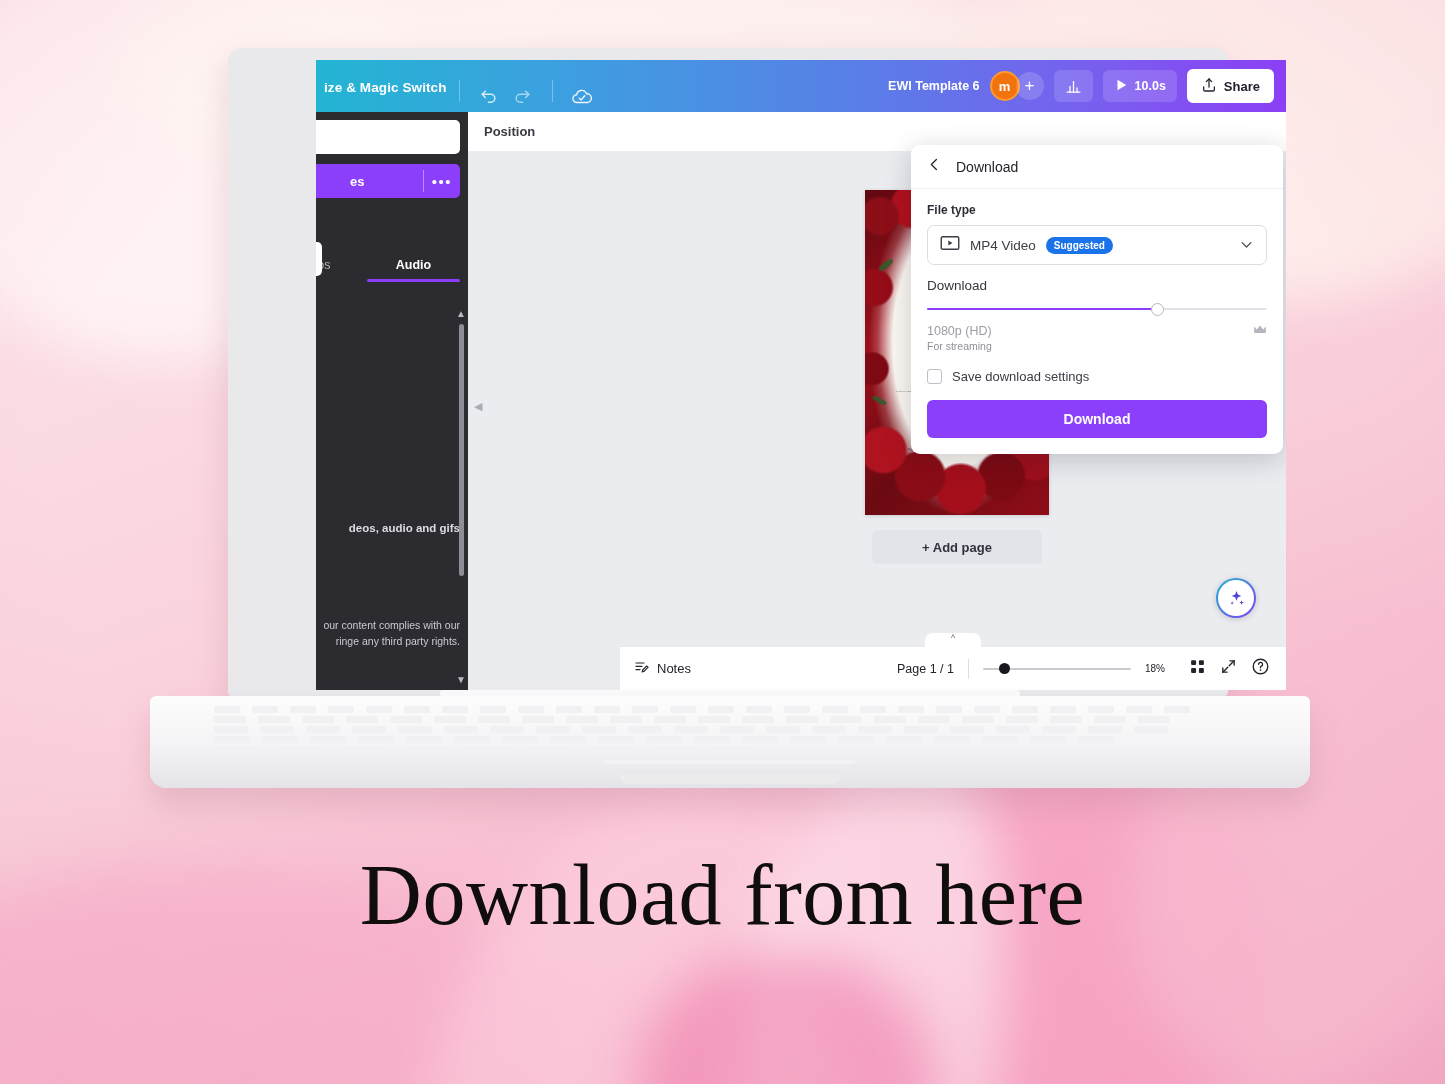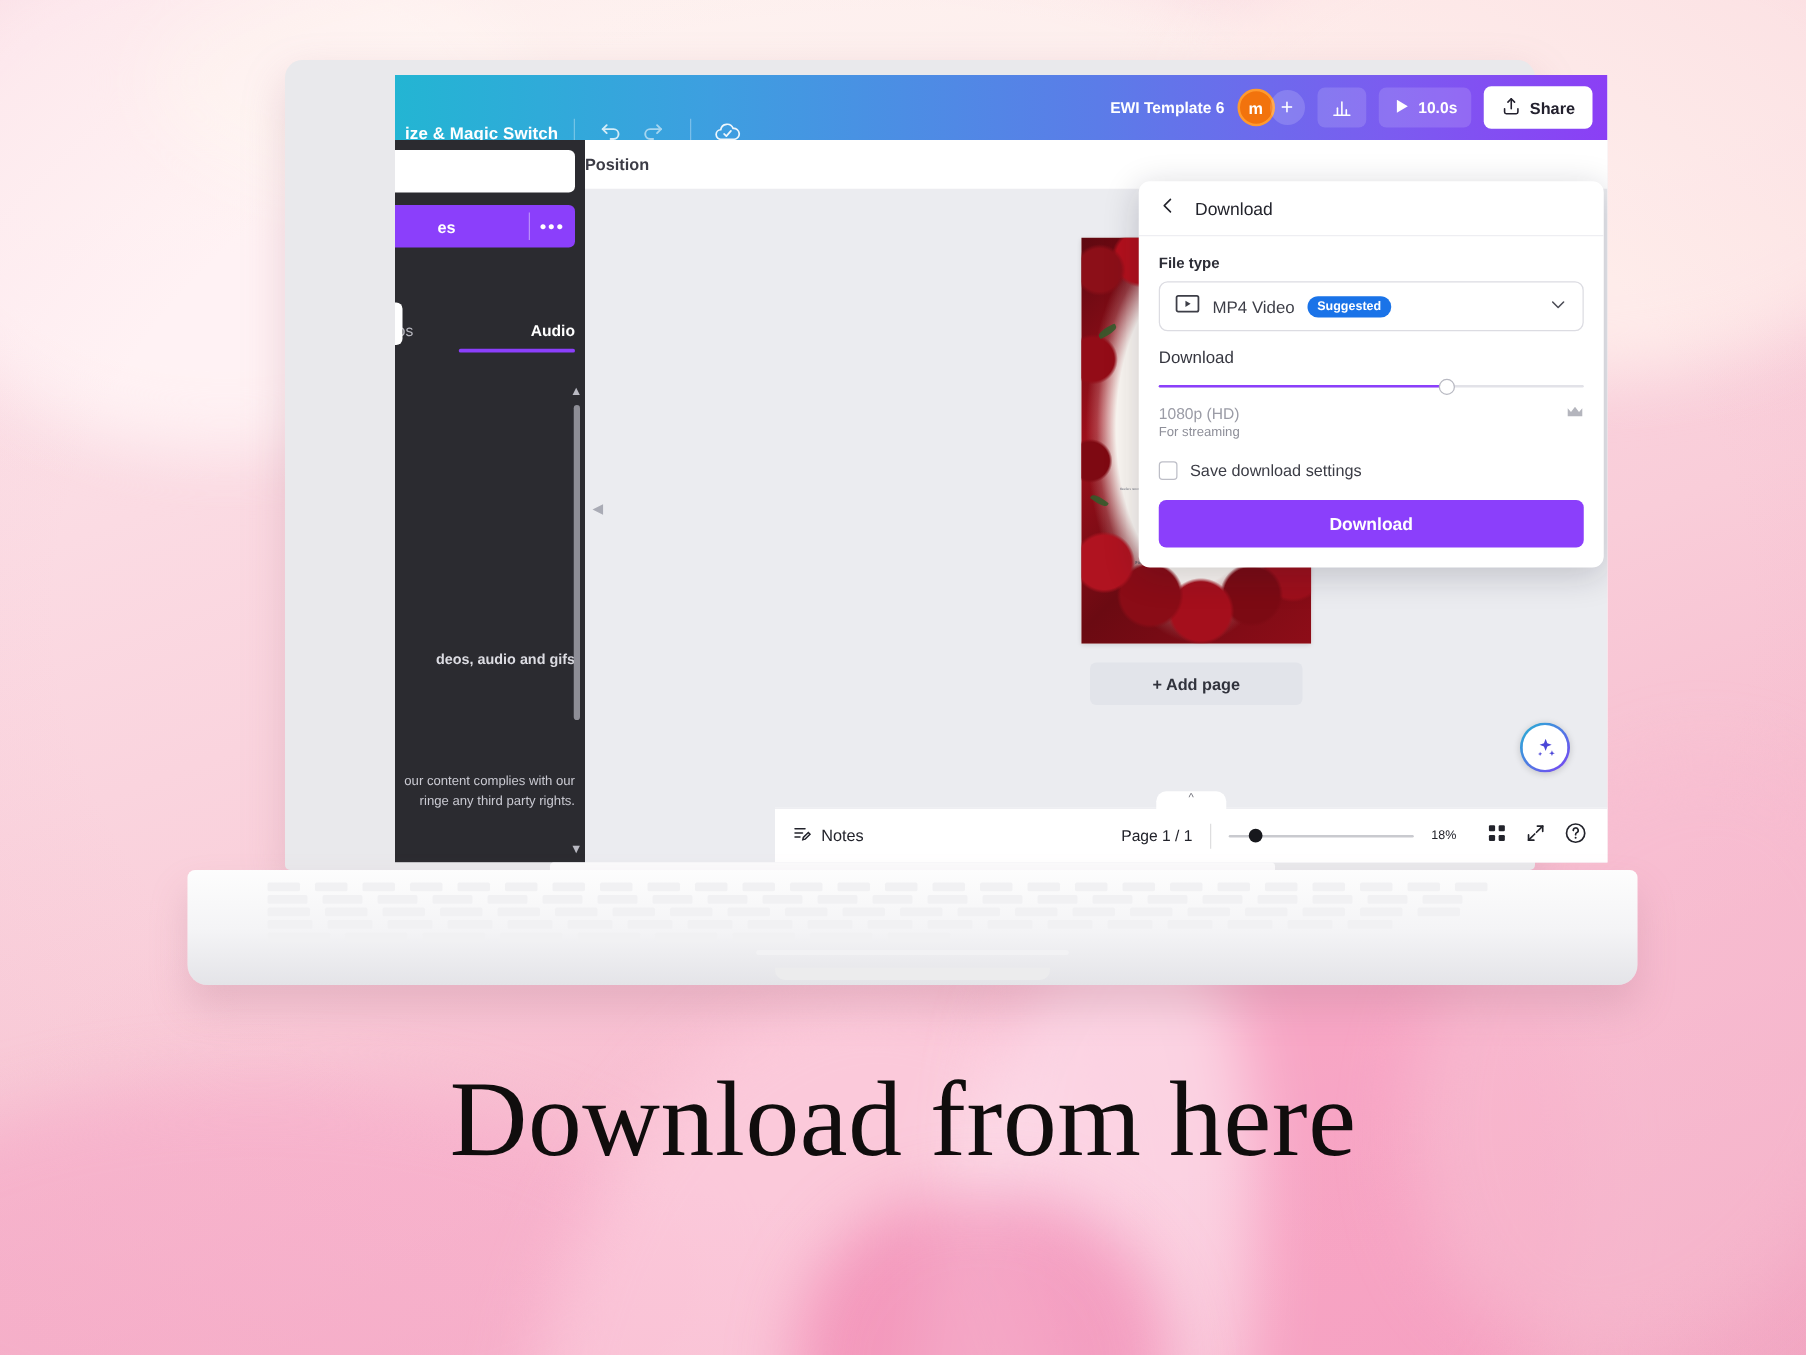--- a/index.html
+++ b/index.html
@@ -68,21 +68,21 @@
     position: absolute; left: 455px; top: 712px; width: 250px; height: 4px;
     background: #f2f2f4; border-radius: 2px;
   }
 
   
   .topbar {
     position: absolute; left: 0; top: 0; width: 100%; height: 52px;
     background: linear-gradient(90deg, #23b5d3 0%, #3d9fe0 26%, #5b7ce8 58%, #7b5cf0 82%, #8b3ff5 100%);
     display: flex; align-items: center; color: #fff;
   }
-  .tb-left { display: flex; align-items: center; height: 100%; margin-top: 40px; }
+  .tb-left { display: flex; align-items: flex-start; height: 100%; margin-top: 40px; }
   .tb-title {
     font-size: 13.5px; font-weight: bold; color: #fff; padding-left: 8px;
     white-space: nowrap; letter-spacing: .1px;
   }
   .tb-div { width: 1px; height: 22px; background: rgba(255,255,255,.32); margin: 0 12px; }
   .tb-ico {
     width: 34px; height: 34px; display: flex; align-items: center; justify-content: center;
     border-radius: 6px; opacity: .92;
   }
   .tb-right { margin-left: auto; display: flex; align-items: center; gap: 10px; padding-right: 12px; }
@@ -127,21 +127,21 @@
   .lp-dots { position: absolute; right: 8px; top: 0; height: 34px; display: flex; align-items: center; color: #fff; font-size: 15px; letter-spacing: 1.5px; }
   .lp-item {
     position: absolute; left: -42px; top: 96px; width: 186px; height: 34px;
     background: #3e3e44; border-radius: 5px; display: flex; align-items: center;
   }
   .lp-item-label { color: #e8e8ec; font-size: 12.5px; padding-left: 76px; }
   .lp-tabs { position: absolute; left: -42px; top: 146px; width: 186px; display: flex; gap: 0; }
   .lp-tab {
     flex: 1; text-align: center; color: #b6b6bd; font-size: 12.5px; padding-bottom: 9px;
   }
-  .lp-tab.active { color: #ffffff; font-weight: bold; text-align: right; }
+  .lp-tab.active { color: #ffffff; font-weight: bold; }
   .lp-tab.active .tab-ul {
     display: block; height: 2.5px; background: #8b3ffb; border-radius: 2px; margin-top: 7px;
   }
   .tab-ul { display: none; }
   .lp-upload {
     position: absolute; left: -52px; top: 202px; width: 180px; height: 196px;
     border: 1.5px dashed #6e6e78; border-radius: 8px;
   }
   .lp-upl-t1 { position: absolute; left: 0; top: 30px; width: 100%; text-align: right; padding-right: 8px; color: #e4e4e9; font-size: 12.5px; }
   .lp-upl-t2 { position: absolute; left: 0; top: 50px; width: 100%; text-align: right; padding-right: 8px; color: #e4e4e9; font-size: 12.5px; }
@@ -158,21 +158,21 @@
   .lp-collapse {
     position: absolute; left: 152px; top: 314px; width: 14px; height: 52px;
     background: #2b2b30; border-radius: 0 8px 8px 0; display: flex; align-items: center;
     justify-content: center; color: #d3d3da; font-size: 11px;
   }
 
   
   .editor { position: absolute; left: 152px; top: 52px; right: 0; height: 578px; background: #ebecf0; }
   .posbar {
     position: absolute; left: 0; top: 0; width: 100%; height: 40px; background: #fff;
-    display: flex; align-items: center; 
+    display: flex; align-items: center; padding-left: 16px;
     border-bottom: 1px solid #ececf0;
   }
   .posbar span { font-size: 13px; font-weight: bold; color: #3c3c46; }
   .lock-ico { position: absolute; right: 155px; top: 60px; opacity: .75; }
   .canvas-wrap { position: absolute; left: 0; top: 40px; width: 100%; bottom: 44px; }
   .design {
     position: absolute; left: 397px; top: 38px; width: 184px; height: 325px;
     background: #f3efe9; overflow: hidden; box-shadow: 0 1px 4px rgba(0,0,0,.14);
   }
   .roses {

